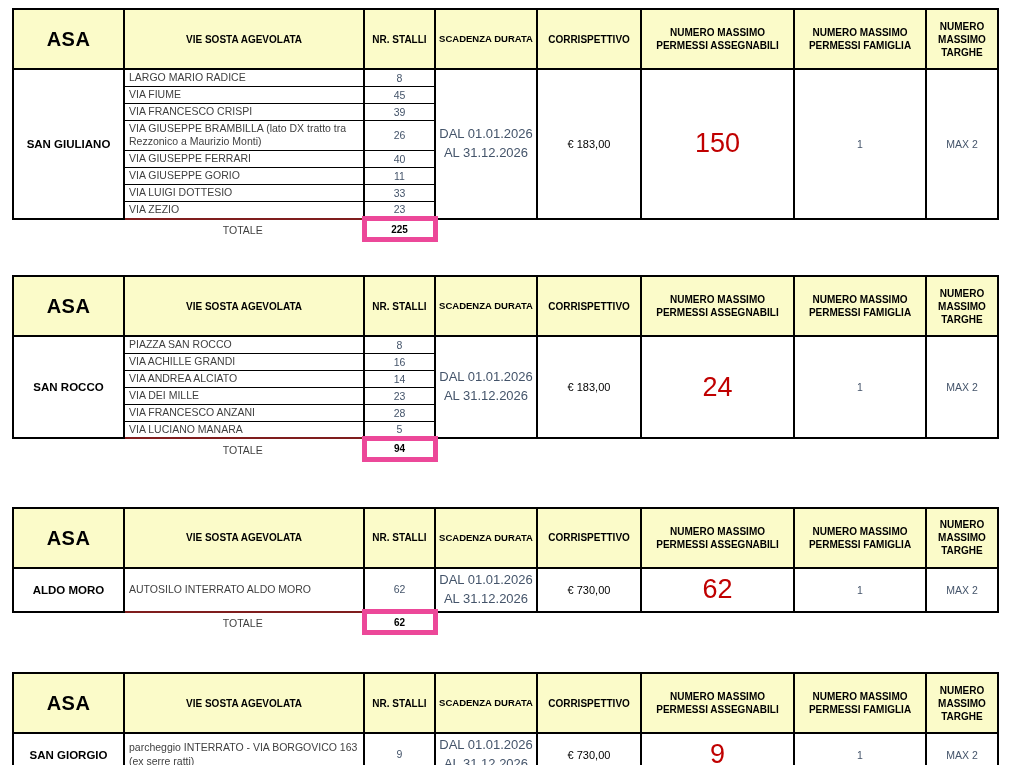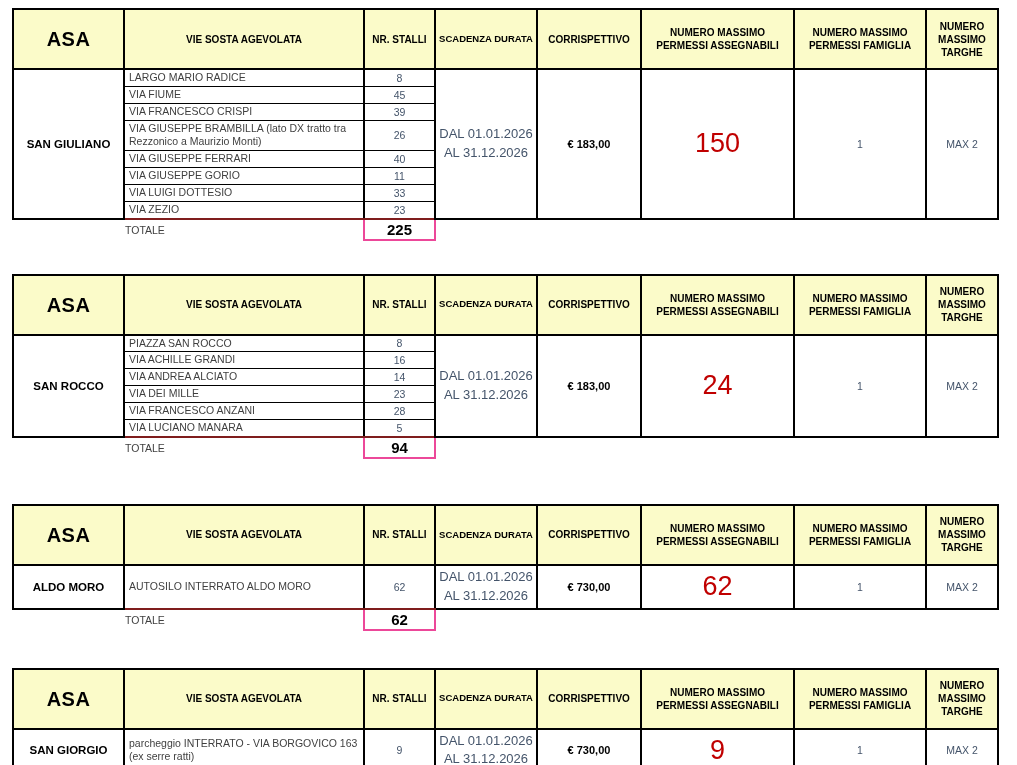--- a/index.html
+++ b/index.html
@@ -68,36 +68,37 @@
   }
   td.bb2 { border-bottom: 2px solid #7f1d1d; }
 
   td.merged {
     border: 2px solid #000;
     text-align: center;
     vertical-align: middle;
     padding: 2px;
   }
   td.scad { font-size: 13px; color: #44546A; line-height: 1.45; border-radius: 11px; }
-  td.corr { font-size: 11px; font-weight: bold; color: #000; }
+  td.corr { font-size: 11px; font-weight: normal; color: #000; }
   td.permessi { font-size: 27px; color: #C00000; line-height: 1; }
   td.fam, td.targ { font-size: 10.5px; color: #44546A; }
 
   tr.trow { height: 21px; }
   td.tot-spacer, td.tot-rest { border: none; background: transparent; }
   td.tot-label {
     border: none;
     font-size: 10.5px;
     color: #3F3F3F;
+    text-align: center;
     vertical-align: middle;
     padding-top: 2px;
   }
   td.tot-val {
-    border: 2px solid #ec4899;
-    font-size: 15px;
+    border: 5px solid #ec4899;
+    font-size: 10px;
     font-weight: bold;
     color: #000;
     text-align: center;
     vertical-align: middle;
   }
 </style>
 </head>
 <body>
 
 <div class="page">

